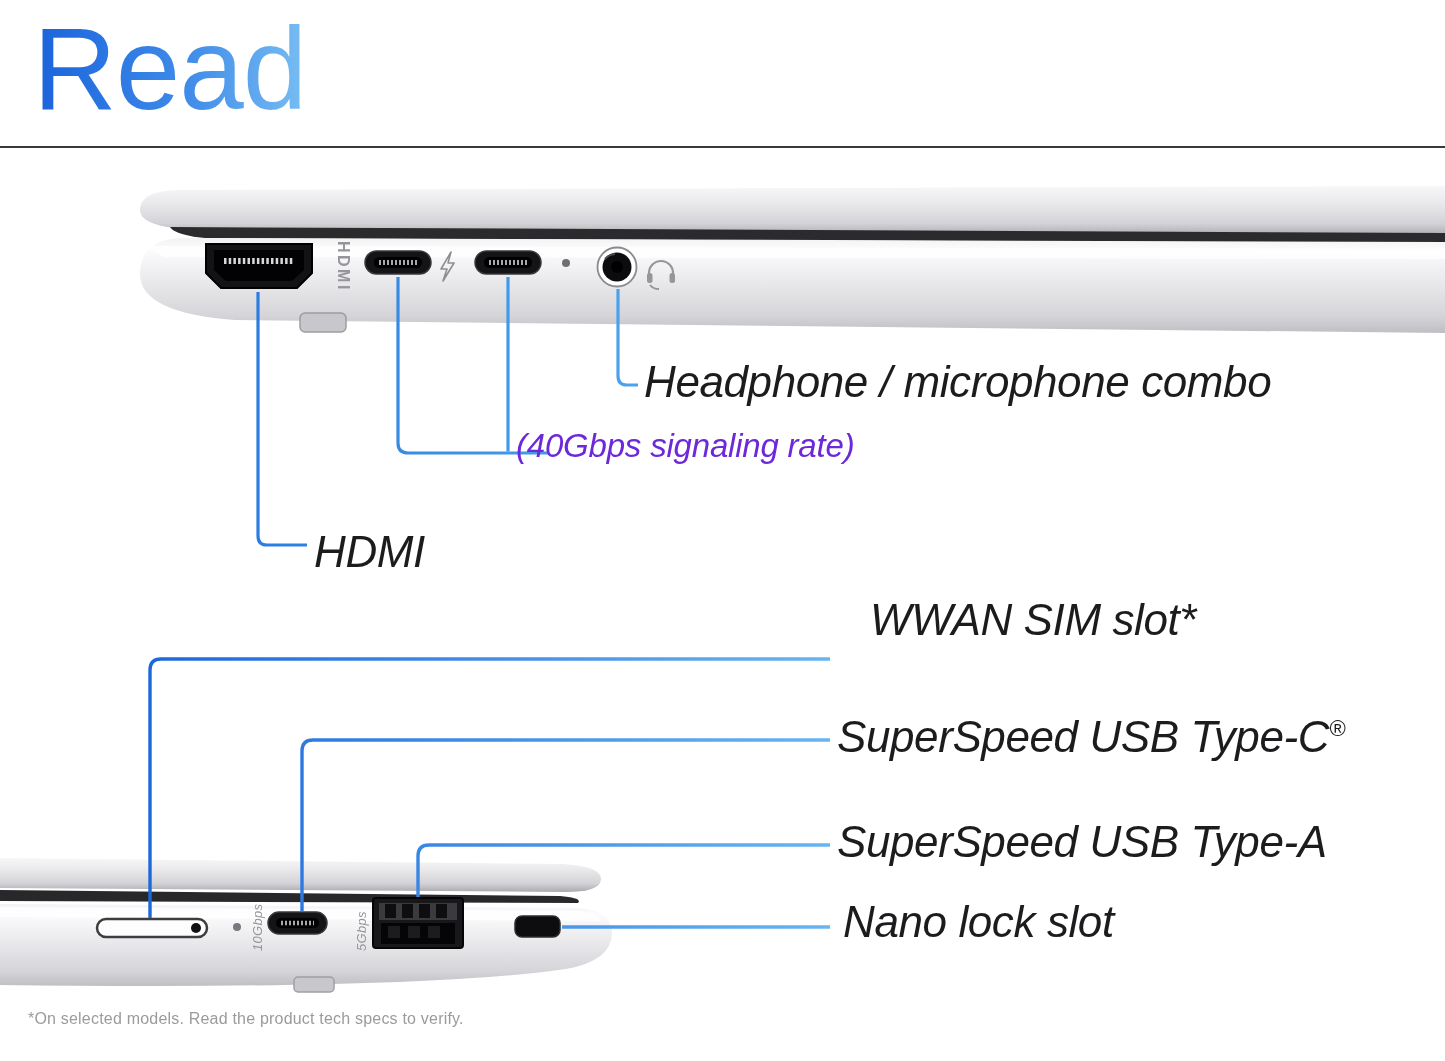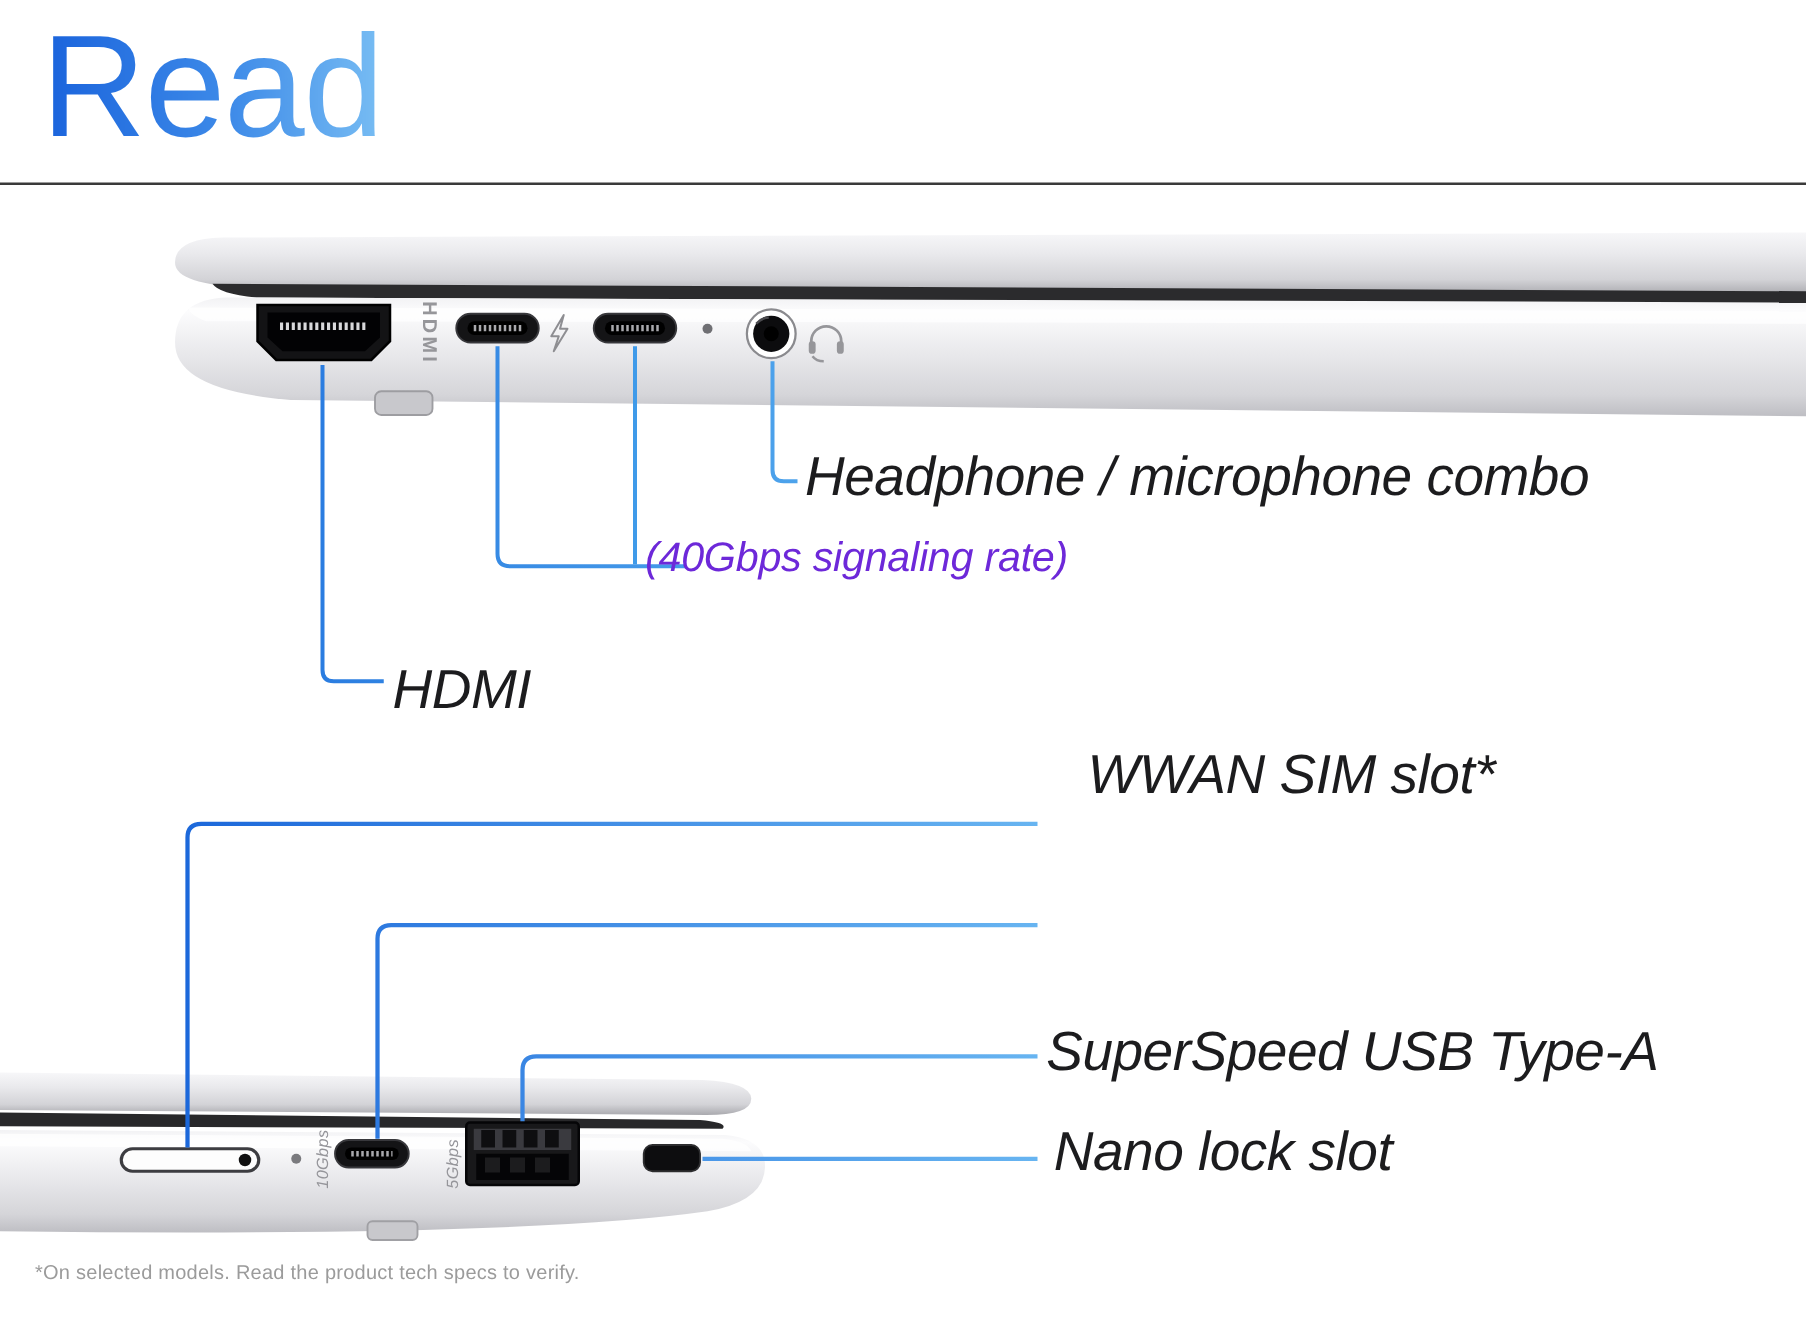--- a/index.html
+++ b/index.html
@@ -170,20 +170,21 @@
 
 <div class="label" style="left:314px;top:528px;">
   <span>HDMI</span>
 </div>
 
 <div class="label" style="left:837px;top:596px;margin-left:33px;">
   <span>WWAN SIM slot*</span>
 </div>
 
 <div class="label" style="left:837px;top:713px;">
+  <div><span>SuperSpeed USB Type-C</span><span class="reg">®</span></div>
 </div>
 
 <div class="label" style="left:837px;top:818px;">
   <span>SuperSpeed USB Type-A</span>
 </div>
 
 <div class="label" style="left:843px;top:898px;">
   <span>Nano lock slot</span>
 </div>
 

